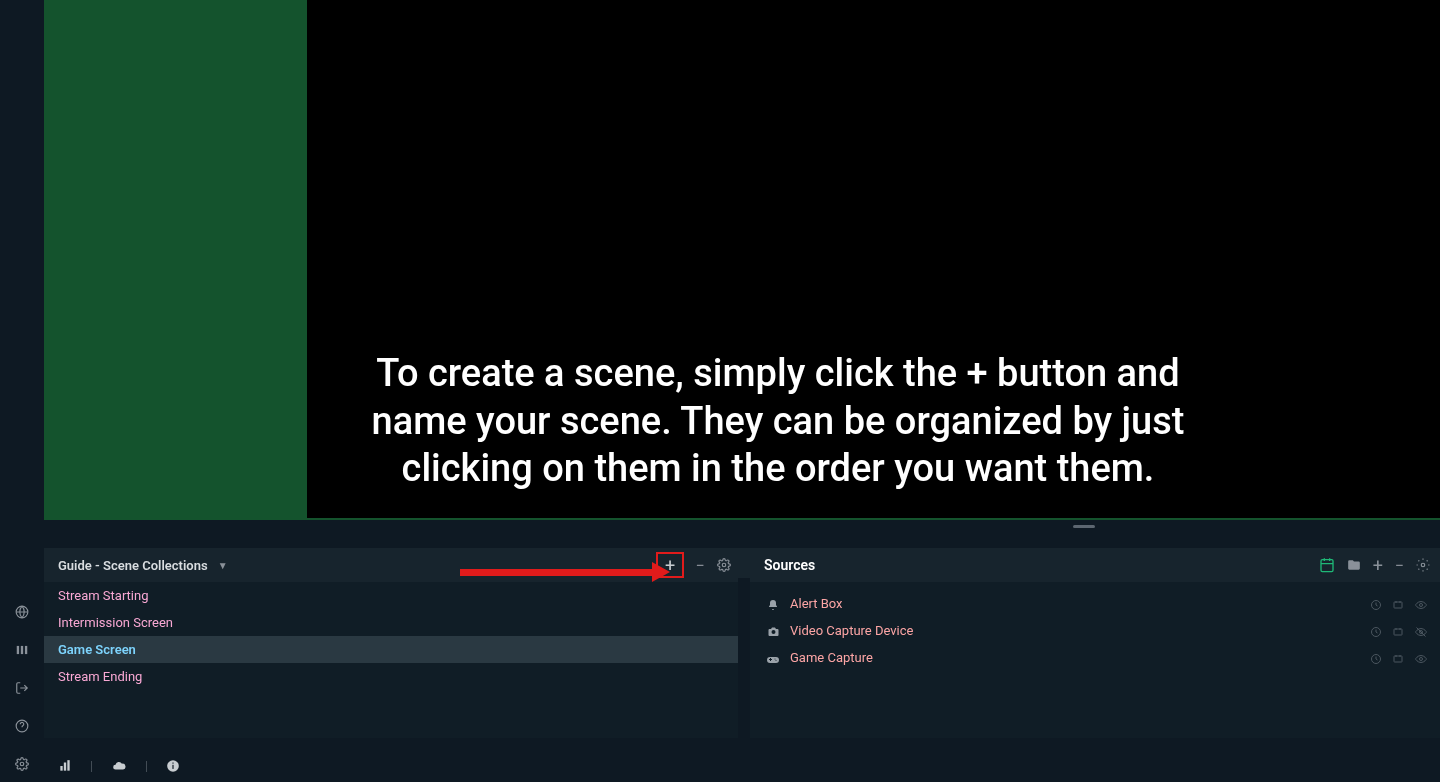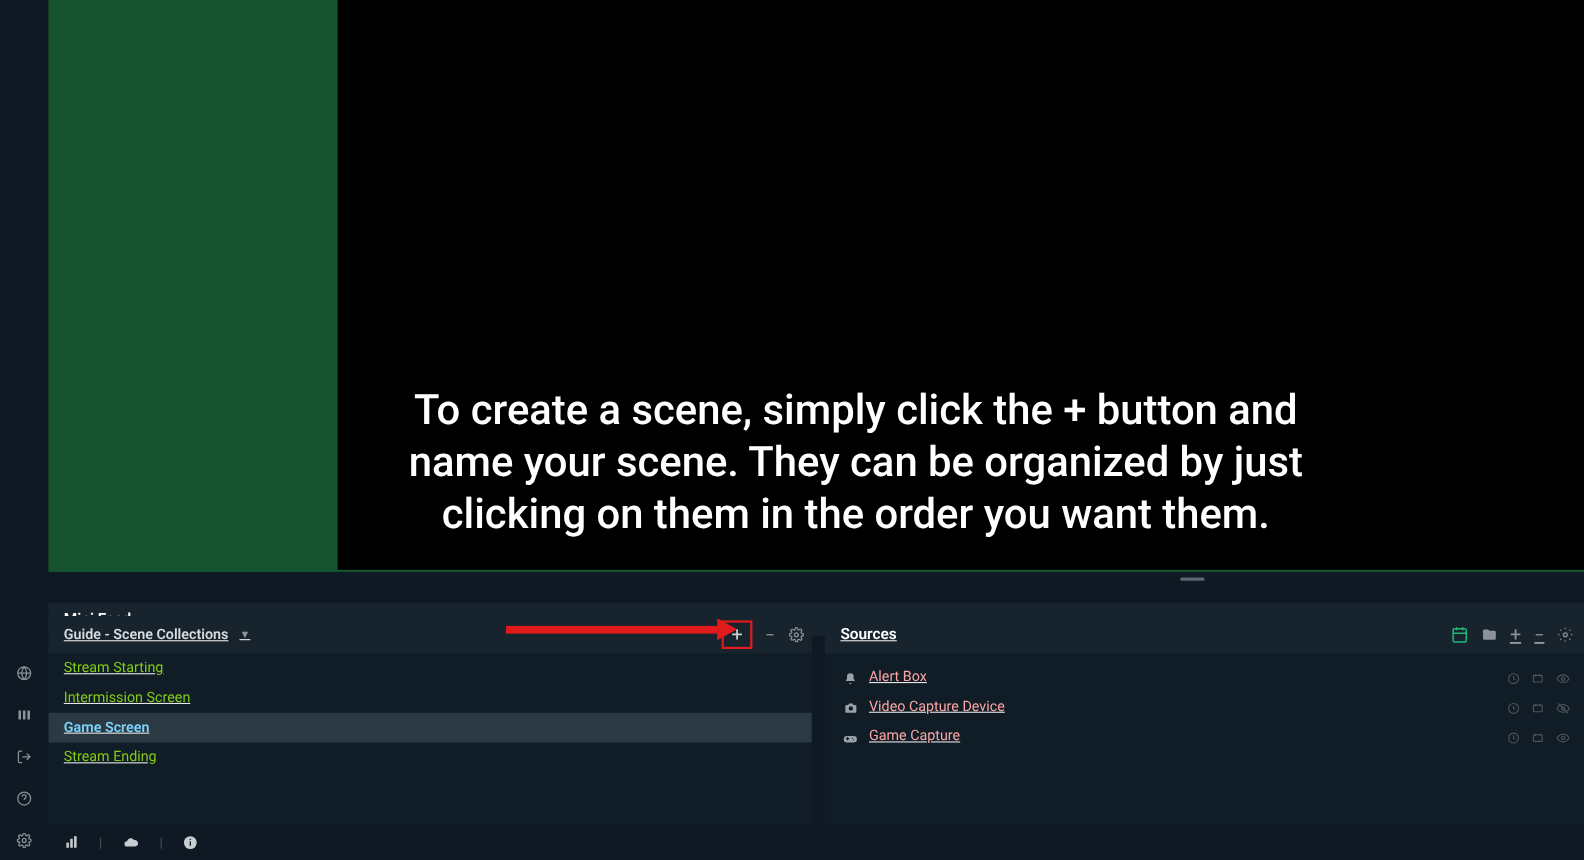--- a/index.html
+++ b/index.html
@@ -84,26 +84,25 @@
   padding-left: 14px;
 }
 .mini-feed-label {
   font-size: 14px;
   font-weight: 600;
   color: #fff;
 }
 .panels-row {
   position: absolute;
   left: 44px;
-  top: 560px;
+  top: 548px;
   width: 1396px;
   height: 190px;
   display: flex;
   gap: 12px;
-  text-decoration: underline;
 }
 .scenes-panel {
   width: 694px;
   background: #17242d;
   display: flex;
   flex-direction: column;
 }
 .scenes-header {
   height: 34px;
   display: flex;
@@ -179,21 +178,21 @@
   flex: 1;
   background: #101d26;
   overflow: auto;
 }
 .scene-item {
   height: 27px;
   display: flex;
   align-items: center;
   padding-left: 14px;
   font-size: 13px;
-  color: #84cc16;
+  color: #f9a8d4;
   cursor: pointer;
 }
 .scene-item.active {
   background: #2a3942;
   color: #7dd3fc;
   font-weight: 600;
 }
 .sources-panel {
   flex: 1;
   background: #17242d;

